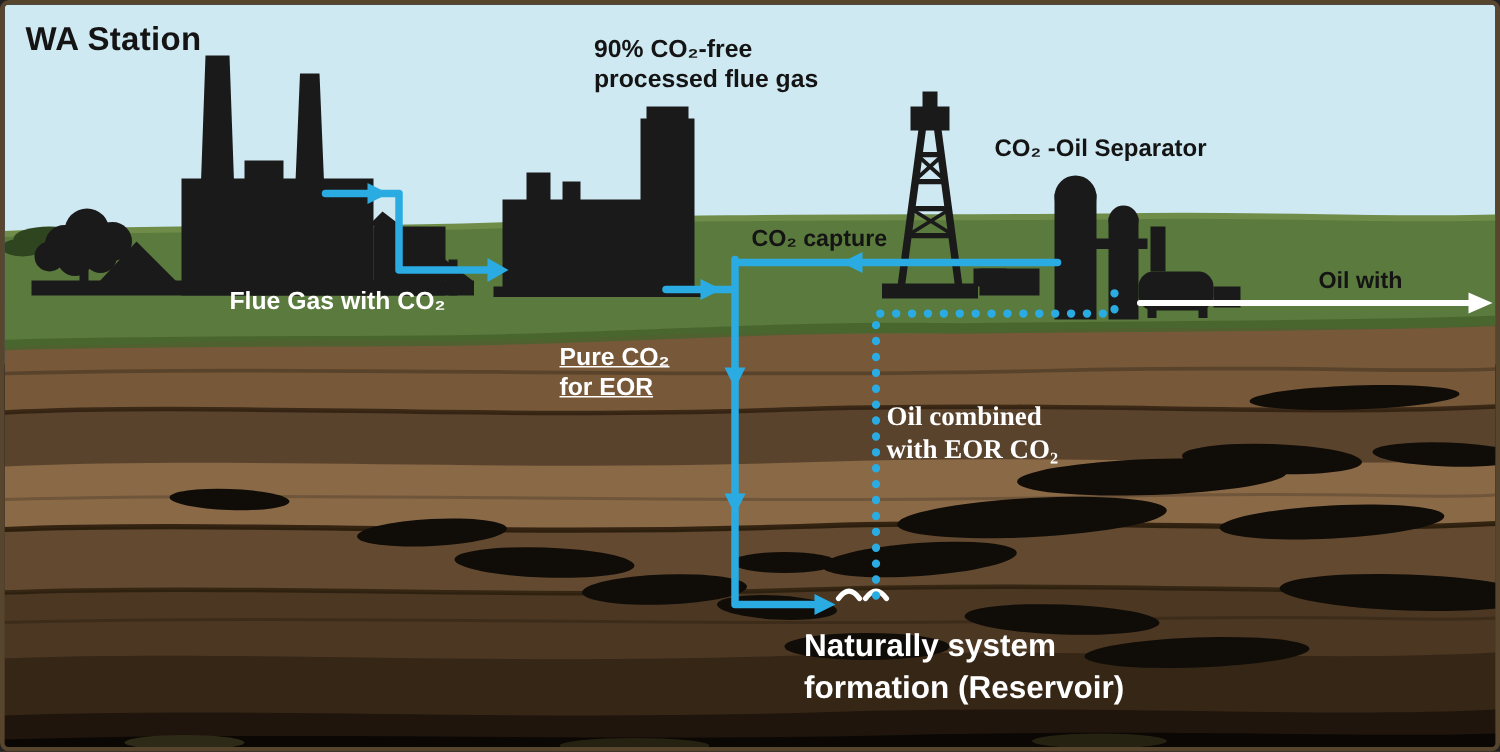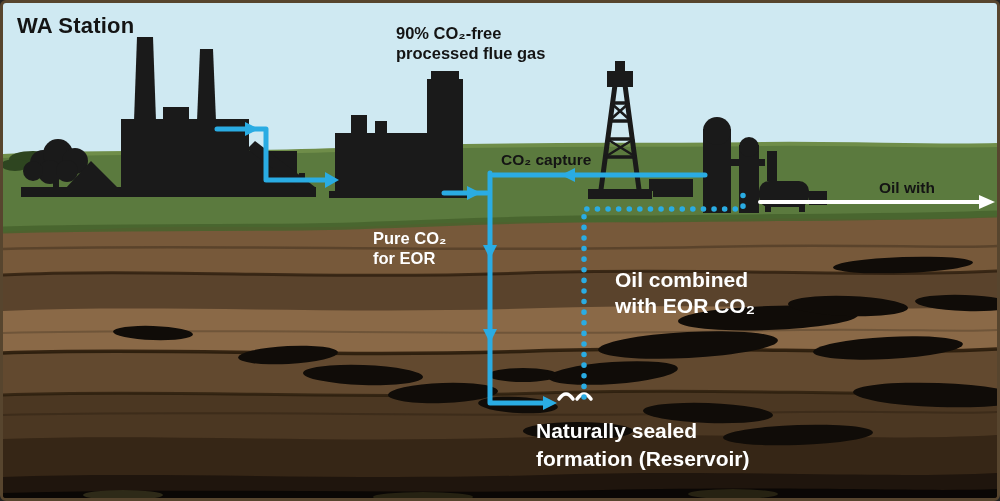--- a/index.html
+++ b/index.html
@@ -16,22 +16,22 @@
   .label.light{color:#ffffff;}
   .label.center{text-align:left;}
   #lbl-title{left:14px;top:10px;font-size:22px;letter-spacing:.2px;}
   #lbl-subtitle{left:14px;top:39px;font-size:11.5px;font-weight:600;line-height:1.3;}
   #lbl-processed{left:393px;top:20px;width:222px;font-size:16.5px;}
   #lbl-capture{left:303px;top:85px;width:132px;font-size:16.5px;}
   #lbl-separator{left:660px;top:87px;font-size:16px;}
   #lbl-return{left:498px;top:148px;font-size:15.5px;}
   #lbl-oilsales{left:876px;top:176px;font-size:15.5px;}
   #lbl-fluegas{left:150px;top:188px;font-size:16.5px;}
-  #lbl-pureco2{left:370px;top:225px;width:108px;font-size:16.5px;}
-  #lbl-oilcombined{left:612px;top:264px;font-size:21px;}
+  #lbl-pureco2{left:370px;top:225px;width:108px;font-size:16.5px;text-decoration:underline;}
+  #lbl-oilcombined{left:588px;top:264px;font-size:18px;font-family:Liberation Serif, serif;}
   #lbl-reservoir{left:533px;top:414px;width:312px;font-size:21px;line-height:1.35;}
 </style>
 </head>
 <body>
 
 <div id="stage">
 
   <svg id="scene" viewBox="0 0 994 495" preserveAspectRatio="none">
 
     <rect x="0" y="0" width="994" height="240" fill="#cfe9f2"></rect>
@@ -166,22 +166,24 @@
 
     <g>
       <path d="M757,199 L978,199" fill="none" stroke="#ffffff" stroke-width="4" stroke-linecap="round"></path>
       <polygon points="976,192 992,199 976,206" fill="#ffffff"></polygon>
     </g>
   </svg>
 
   <div class="label" id="lbl-title">WA Station</div>
   <div class="label center" id="lbl-processed">90% CO₂-free
 processed flue gas</div>
+  <div class="label" id="lbl-separator">CO₂ -Oil Separator</div>
   <div class="label" id="lbl-return">CO₂ capture</div>
   <div class="label" id="lbl-oilsales">Oil with</div>
+  <div class="label light" id="lbl-fluegas">Flue Gas with CO₂</div>
   <div class="label light center" id="lbl-pureco2">Pure CO₂
 for EOR</div>
   <div class="label light" id="lbl-oilcombined">Oil combined
 with EOR CO₂</div>
-  <div class="label light center" id="lbl-reservoir">Naturally sealed
+  <div class="label light center" id="lbl-reservoir">Naturally system
 formation (Reservoir)</div>
 
 </div>
 
 </body></html>

